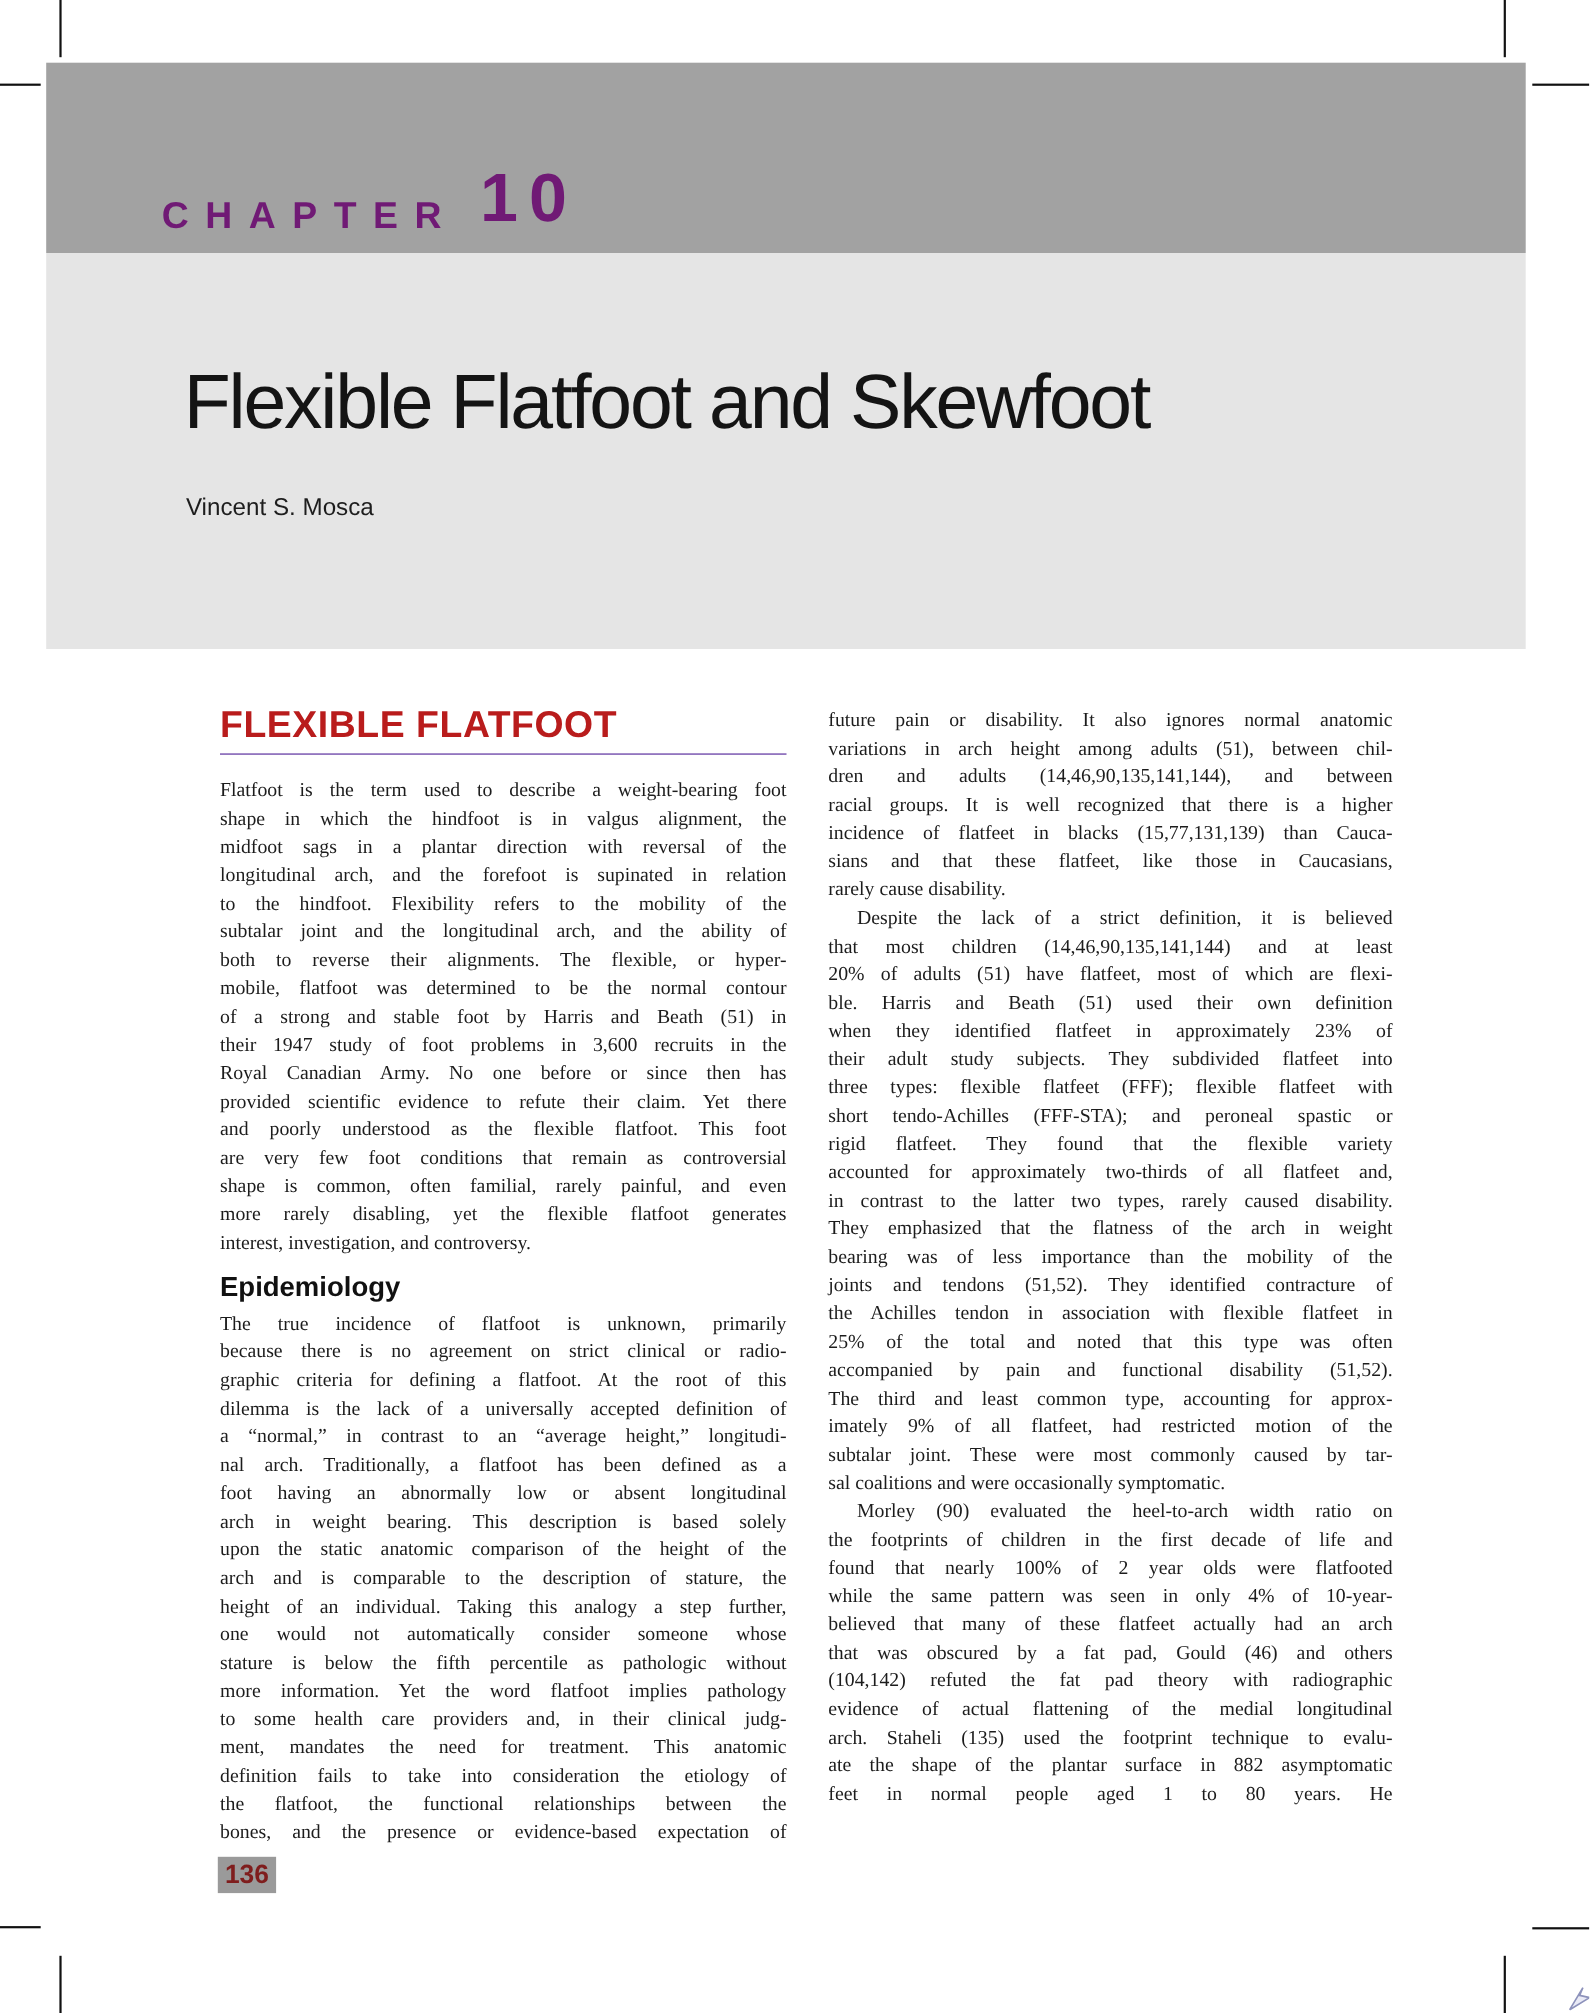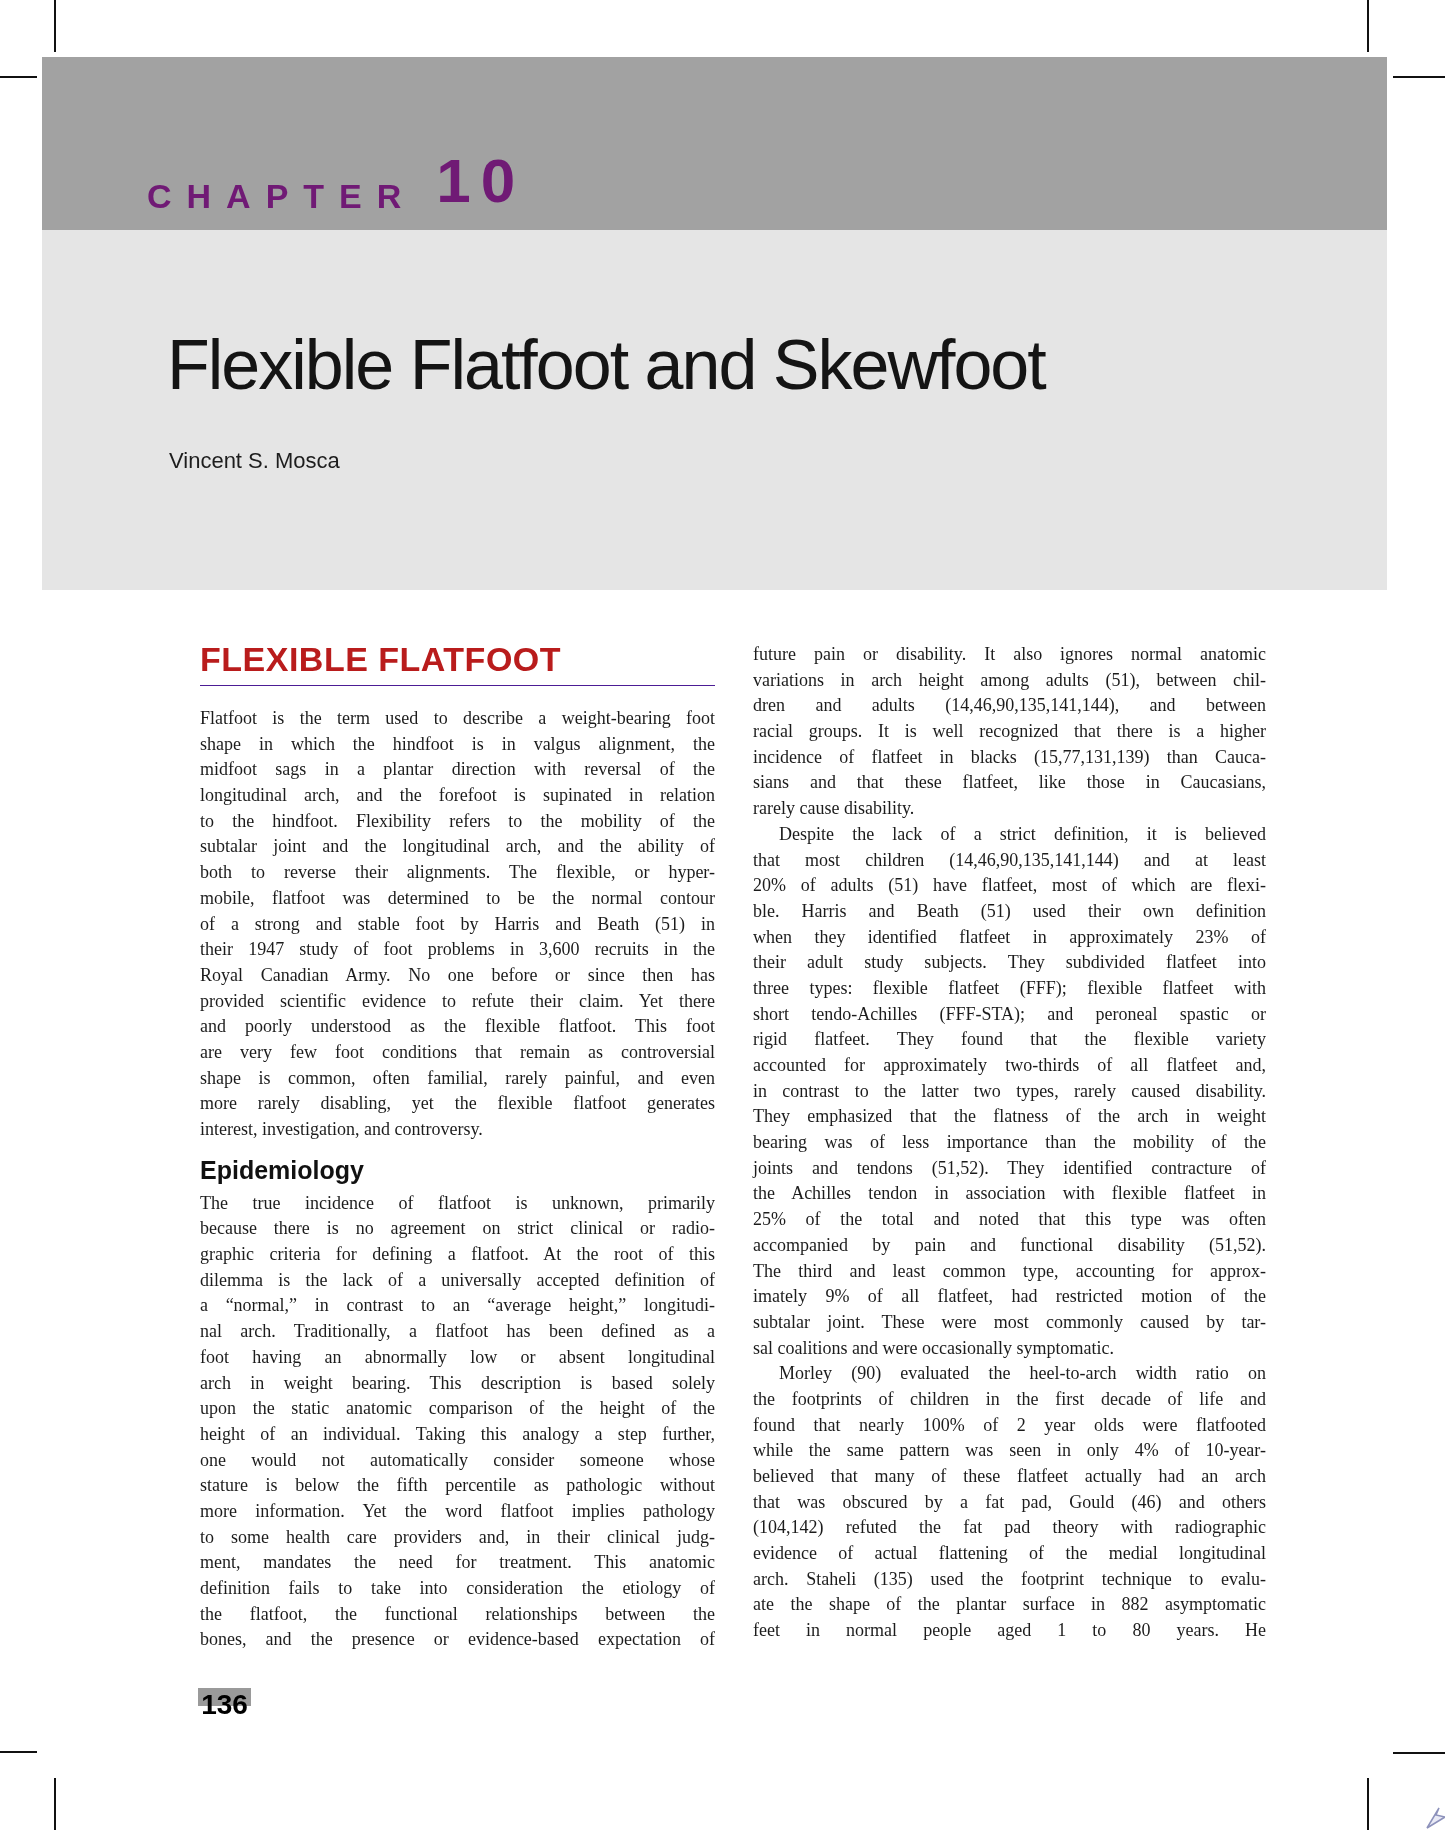--- a/index.html
+++ b/index.html
@@ -29,22 +29,22 @@
     font-family:"Liberation Sans", sans-serif;font-weight:700;font-size:34px;letter-spacing:.5px;color:#b91c1c;}
   h3.subsection{margin:13px 0 6px 0;font-family:"Liberation Sans", sans-serif;font-weight:700;
     font-size:25px;color:#111;}
   .lines .line{
     font-size:18px;line-height:25.7px;height:25.7px;white-space:nowrap;
     text-align:justify;text-align-last:justify;color:#1c1c1c;
   }
   .lines .line.para-end{text-align-last:left;}
   .lines .line.indent{padding-left:26px;}
   
-  .folio{position:absolute;left:198px;top:1688px;width:53px;height:18px;background:#9a9a9a;
-    color:#000000;font-family:"Liberation Sans", sans-serif;font-weight:700;font-size:28px;
+  .folio{position:absolute;left:198px;top:1688px;width:53px;height:33px;background:#9a9a9a;
+    color:#7f1d1d;font-family:"Liberation Sans", sans-serif;font-weight:700;font-size:24px;
     text-align:center;line-height:33px;}
   
   .cursor{position:absolute;right:-3px;bottom:-3px;}
 </style>
 </head>
 <body>
 
 <div id="page">
 
   <div class="mark" style="left:54px;top:0;width:2px;height:52px;"></div>
@@ -94,20 +94,21 @@
       <div class="lines">
           <div class="line">The true incidence of flatfoot is unknown, primarily</div>
           <div class="line">because there is no agreement on strict clinical or radio-</div>
           <div class="line">graphic criteria for defining a flatfoot. At the root of this</div>
           <div class="line">dilemma is the lack of a universally accepted definition of</div>
           <div class="line">a “normal,” in contrast to an “average height,” longitudi-</div>
           <div class="line">nal arch. Traditionally, a flatfoot has been defined as a</div>
           <div class="line">foot having an abnormally low or absent longitudinal</div>
           <div class="line">arch in weight bearing. This description is based solely</div>
           <div class="line">upon the static anatomic comparison of the height of the</div>
+          <div class="line">arch and is comparable to the description of stature, the</div>
           <div class="line">height of an individual. Taking this analogy a step further,</div>
           <div class="line">one would not automatically consider someone whose</div>
           <div class="line">stature is below the fifth percentile as pathologic without</div>
           <div class="line">more information. Yet the word flatfoot implies pathology</div>
           <div class="line">to some health care providers and, in their clinical judg-</div>
           <div class="line">ment, mandates the need for treatment. This anatomic</div>
           <div class="line">definition fails to take into consideration the etiology of</div>
           <div class="line">the flatfoot, the functional relationships between the</div>
           <div class="line">bones, and the presence or evidence-based expectation of</div>
         </div>

